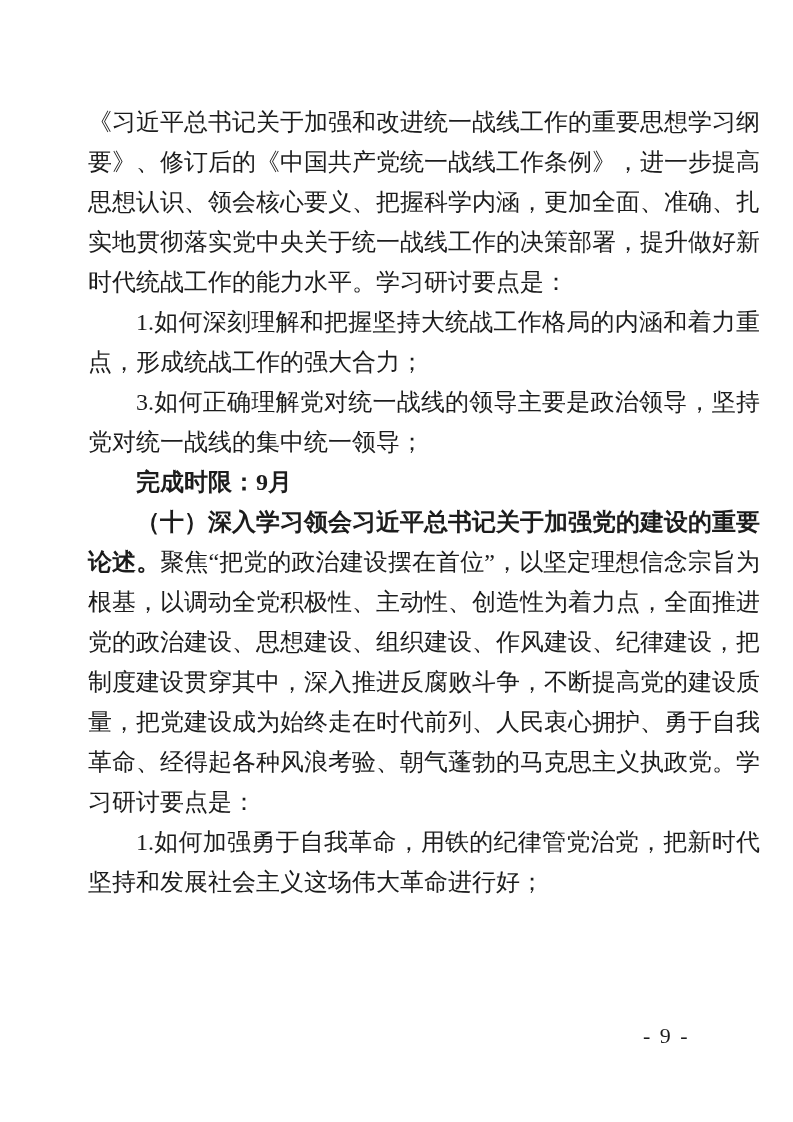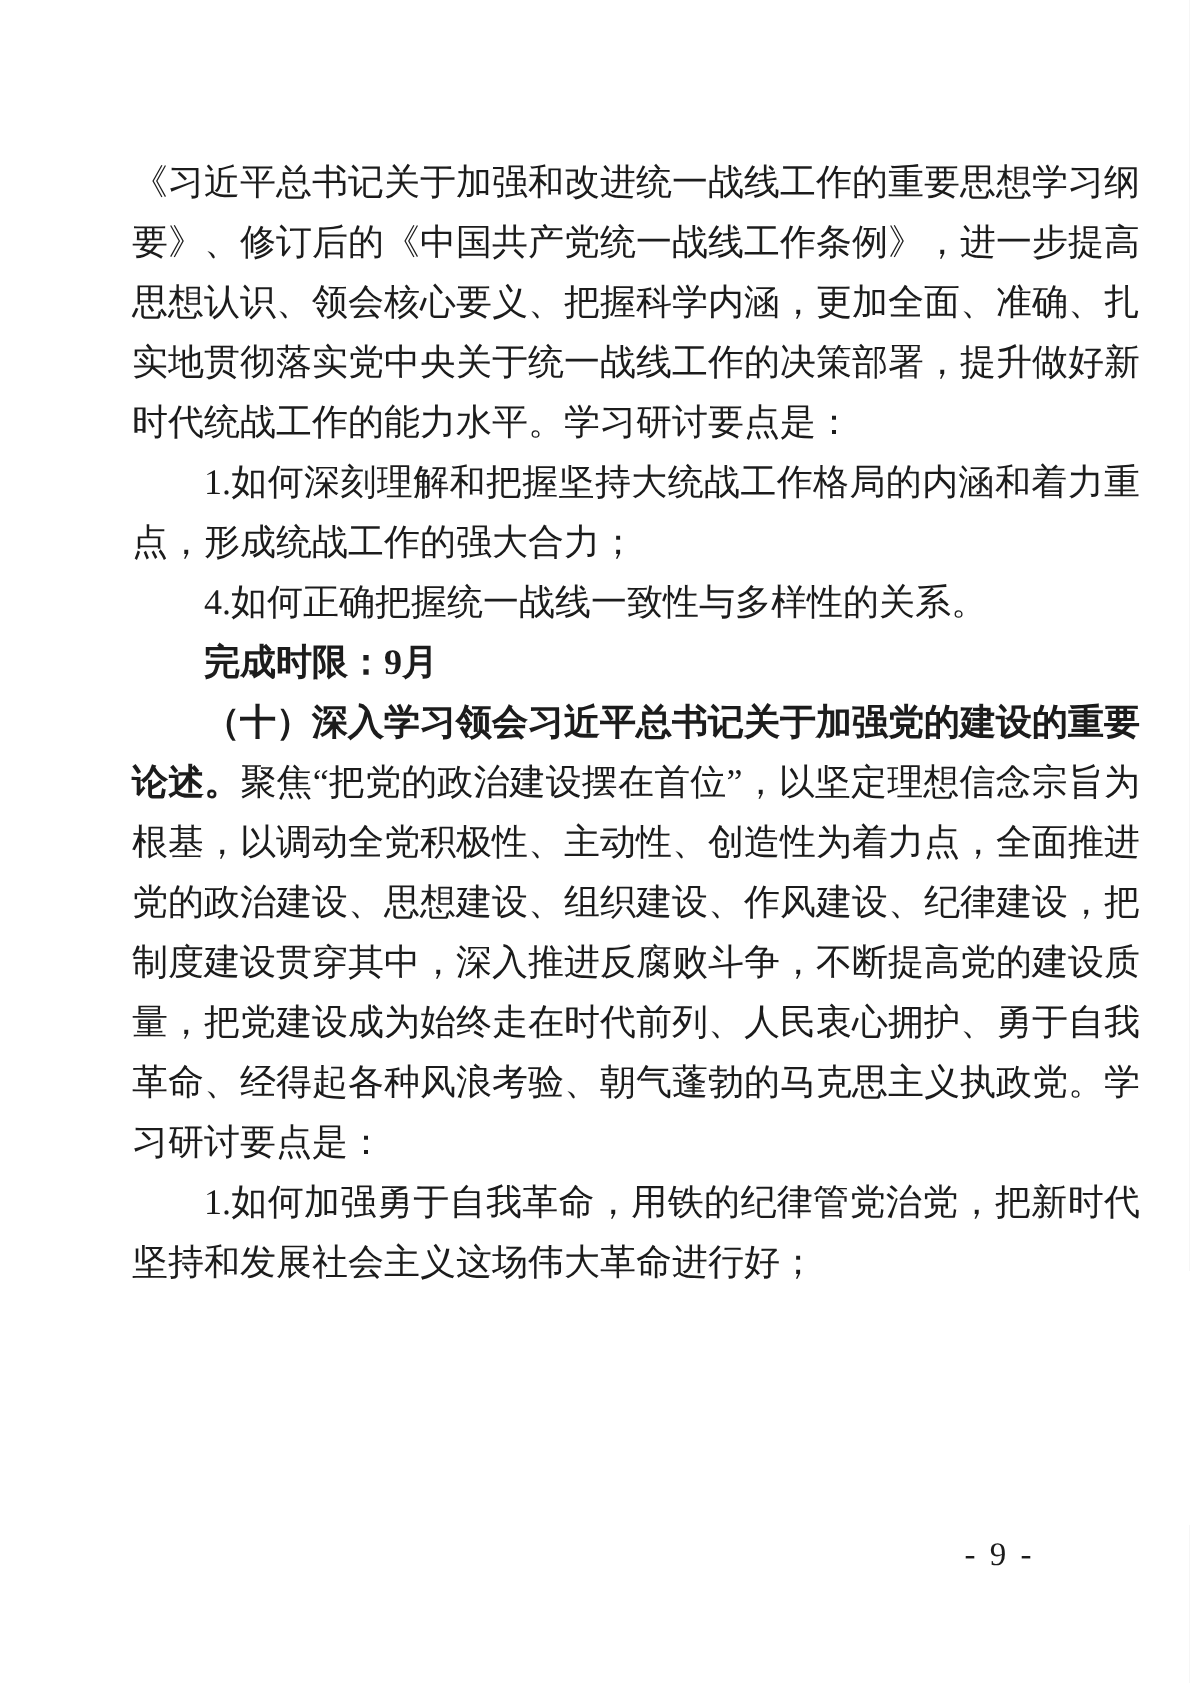--- a/index.html
+++ b/index.html
@@ -54,22 +54,22 @@
 
 <div class="page">
 
   <div class="body-text">
 
     <p>《习近平总书记关于加强和改进统一战线工作的重要思想学习纲要》、修订后的《中国共产党统一战线工作条例》，进一步提高思想认识、领会核心要义、把握科学内涵，更加全面、准确、扎实地贯彻落实党中央关于统一战线工作的决策部署，提升做好新时代统战工作的能力水平。学习研讨要点是：</p>
 
 
     <p class="indent">1.如何深刻理解和把握坚持大统战工作格局的内涵和着力重点，形成统战工作的强大合力；</p>
 
+    <p class="indent">3.如何正确理解党对统一战线的领导主要是政治领导，坚持党对统一战线的集中统一领导；</p>
 
-    <p class="indent">4.如何正确把握统一战线一致性与多样性的关系。</p>
 
     <p class="indent bold">完成时限：9月</p>
 
     <p class="indent"><span class="bold">（十）深入学习领会习近平总书记关于加强党的建设的重要论述。</span><span>聚焦“把党的政治建设摆在首位”，以坚定理想信念宗旨为根基，以调动全党积极性、主动性、创造性为着力点，全面推进党的政治建设、思想建设、组织建设、作风建设、纪律建设，把制度建设贯穿其中，深入推进反腐败斗争，不断提高党的建设质量，把党建设成为始终走在时代前列、人民衷心拥护、勇于自我革命、经得起各种风浪考验、朝气蓬勃的马克思主义执政党。学习研讨要点是：</span></p>
 
     <p class="indent">1.如何加强勇于自我革命，用铁的纪律管党治党，把新时代坚持和发展社会主义这场伟大革命进行好；</p>
 
 
   </div>
 

